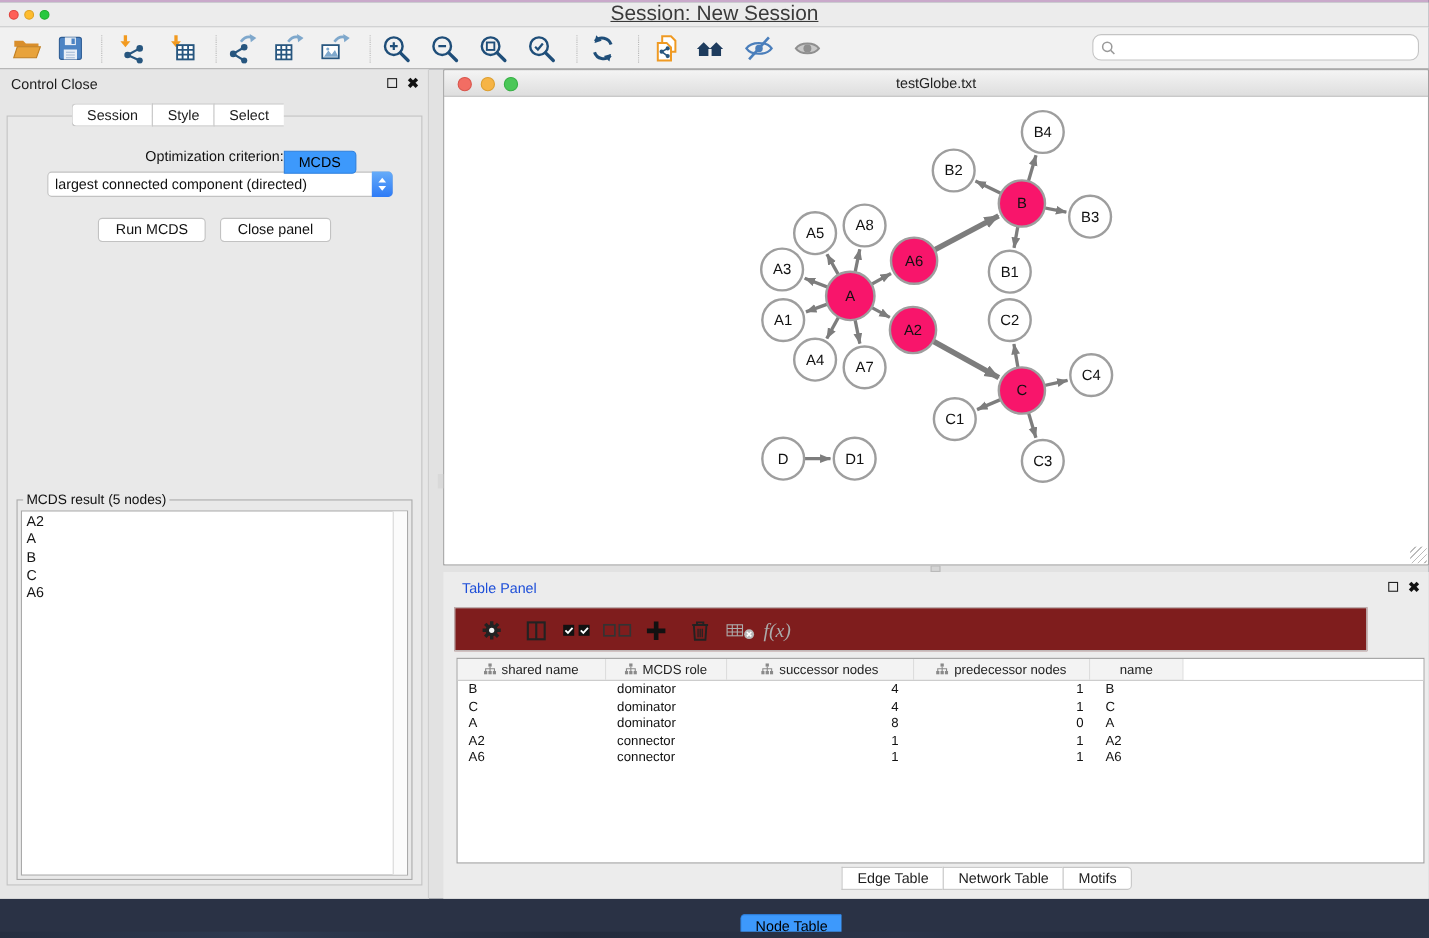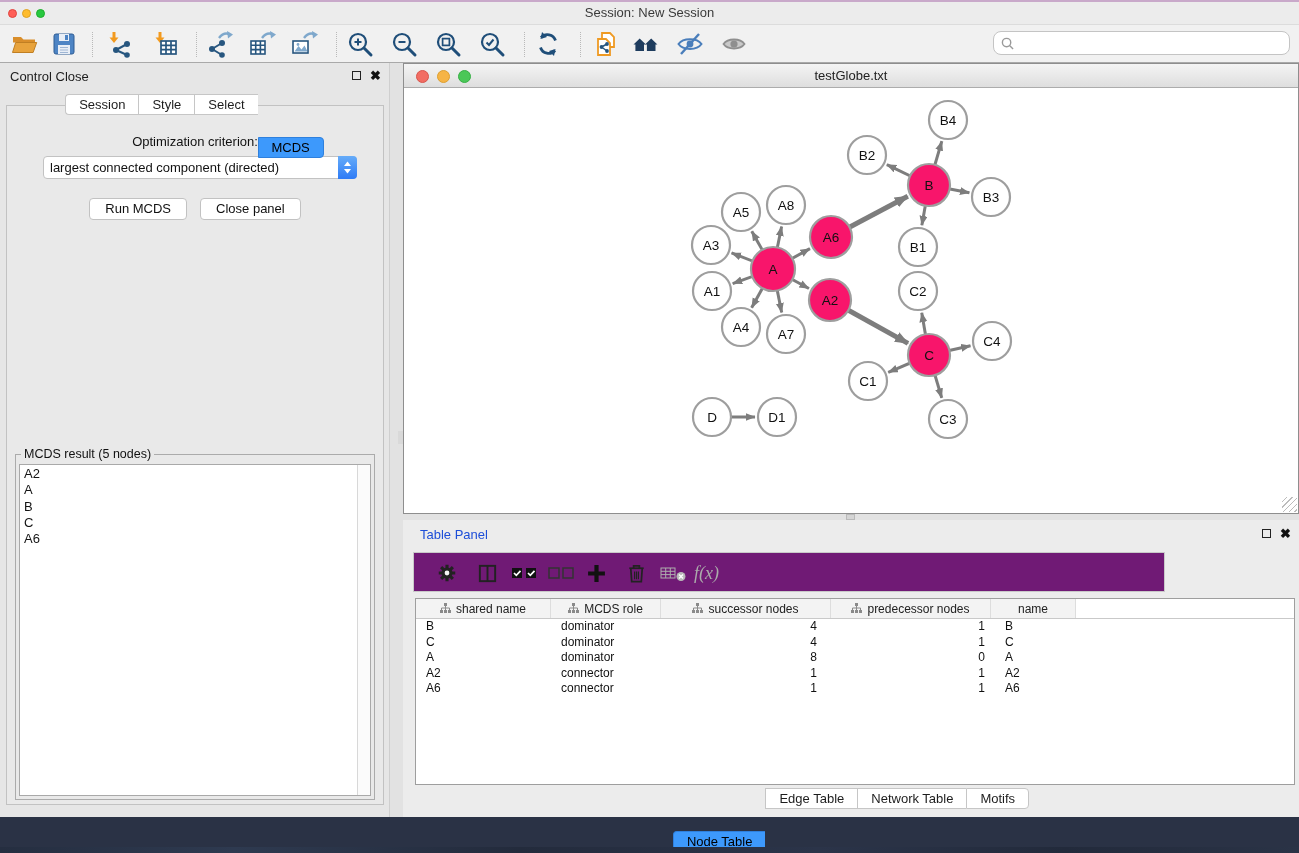--- a/index.html
+++ b/index.html
@@ -3,21 +3,21 @@
 <meta charset="utf-8">
 <style>
   * { margin:0; padding:0; box-sizing:border-box; }
   html,body { width:1299px; height:853px; background:#2A3245; font-family:"Liberation Sans", sans-serif; }
   .app { position:absolute; top:0; left:0; width:1299px; height:853px; overflow:hidden; }
   .abs { position:absolute; }
 
   
   .wall-top { top:0; left:0; width:1299px; height:2px; background:#C9A9CA; }
   .titlebar { top:2px; left:0; width:1299px; height:22px; background:#ECECEC; }
-  .titlebar .title { width:100%; text-align:center; font-size:13px; color:#3a3a3a; line-height:22px; }
+  .titlebar .title { width:100%; text-align:center; font-size:19px; color:#3a3a3a; line-height:22px;text-decoration:underline; }
   .lights { top:7px; left:8px; display:flex; gap:5px; }
   .light { width:9px; height:9px; border-radius:50%; }
   .light.r { background:#FF5F57; border:1px solid #E0443E; }
   .light.y { background:#FEBC2E; border:1px solid #DEA123; }
   .light.g { background:#28C840; border:1px solid #1DAD2B; }
 
   .toolbar { top:24px; left:0; width:1299px; height:39px; background:#F1F1F1; border-bottom:1px solid #A9A9A9; border-top:1px solid #DCDCDC; }
   .tb-icon { position:absolute; top:5px; width:28px; height:28px; display:flex; align-items:center; justify-content:center; }
   .tb-sep { position:absolute; top:7px; width:0; height:25px; border-left:1px dotted #B9B9B9; }
   .searchbox { position:absolute; top:6px; left:993px; width:297px; height:24px; background:#fff; border:1px solid #C4C4C4; border-radius:8px; display:flex; align-items:center; padding-left:7px; }
@@ -60,21 +60,21 @@
   .nw-title { width:100%; text-align:center; font-size:13px; color:#222; line-height:24px; }
   .canvas { position:absolute; top:24px; left:0; width:894px; height:425px; background:#fff; }
   .grip { position:absolute; right:1px; bottom:1px; width:15px; height:15px;
           background:repeating-linear-gradient(135deg, rgba(0,0,0,0) 0 3px, #ABABAB 3px 4px); opacity:.8; }
   .hint-b { position:absolute; left:846px; top:451px; width:9px; height:6px; background:#D5D5D5; border:1px solid #BABABA; }
   .hint-l { position:absolute; left:398px; top:368px; width:5px; height:13px; background:#D9D9D9; }
 
   
   .tpanel { position:absolute; left:403px; top:457px; width:896px; height:297px; background:#ECECEC; }
   .tp-title { position:absolute; left:17px; top:7px; font-size:13px; color:#1d4ed8; }
-  .tp-toolbar { position:absolute; left:10px; top:32px; width:752px; height:40px; background:#701a75; border:1px solid #C9C9C9; }
+  .tp-toolbar { position:absolute; left:10px; top:32px; width:830px; height:40px; background:#7f1d1d; border:1px solid #C9C9C9; }
   .tt-icon { position:absolute; top:8px; height:24px; display:flex; align-items:center; justify-content:center; }
   .fx { font-family:"Liberation Serif", serif; font-style:italic; font-size:18px; color:#ABABAB; }
   .tbl { position:absolute; left:12px; top:78px; width:880px; height:187px; background:#fff; border:1px solid #9E9E9E; overflow:hidden; }
   .tr { display:grid; grid-template-columns:135px 110px 170px 160px 85px 1fr; }
   .thead { background:#F3F3F3; border-bottom:1px solid #C9C9C9; height:20px; }
   .th { display:flex; align-items:center; justify-content:center; gap:5px; font-size:12px; color:#222; border-right:1px solid #DDD; }
   .th:last-child { border-right:none; background:#fff; }
   .td { font-size:12px; color:#111; line-height:15.6px; height:15.6px; white-space:nowrap; }
   .c0 { padding-left:10px; } .c1 { padding-left:10px; }
   .c2 { text-align:right; padding-right:14px; } .c3 { text-align:right; padding-right:6px; }

